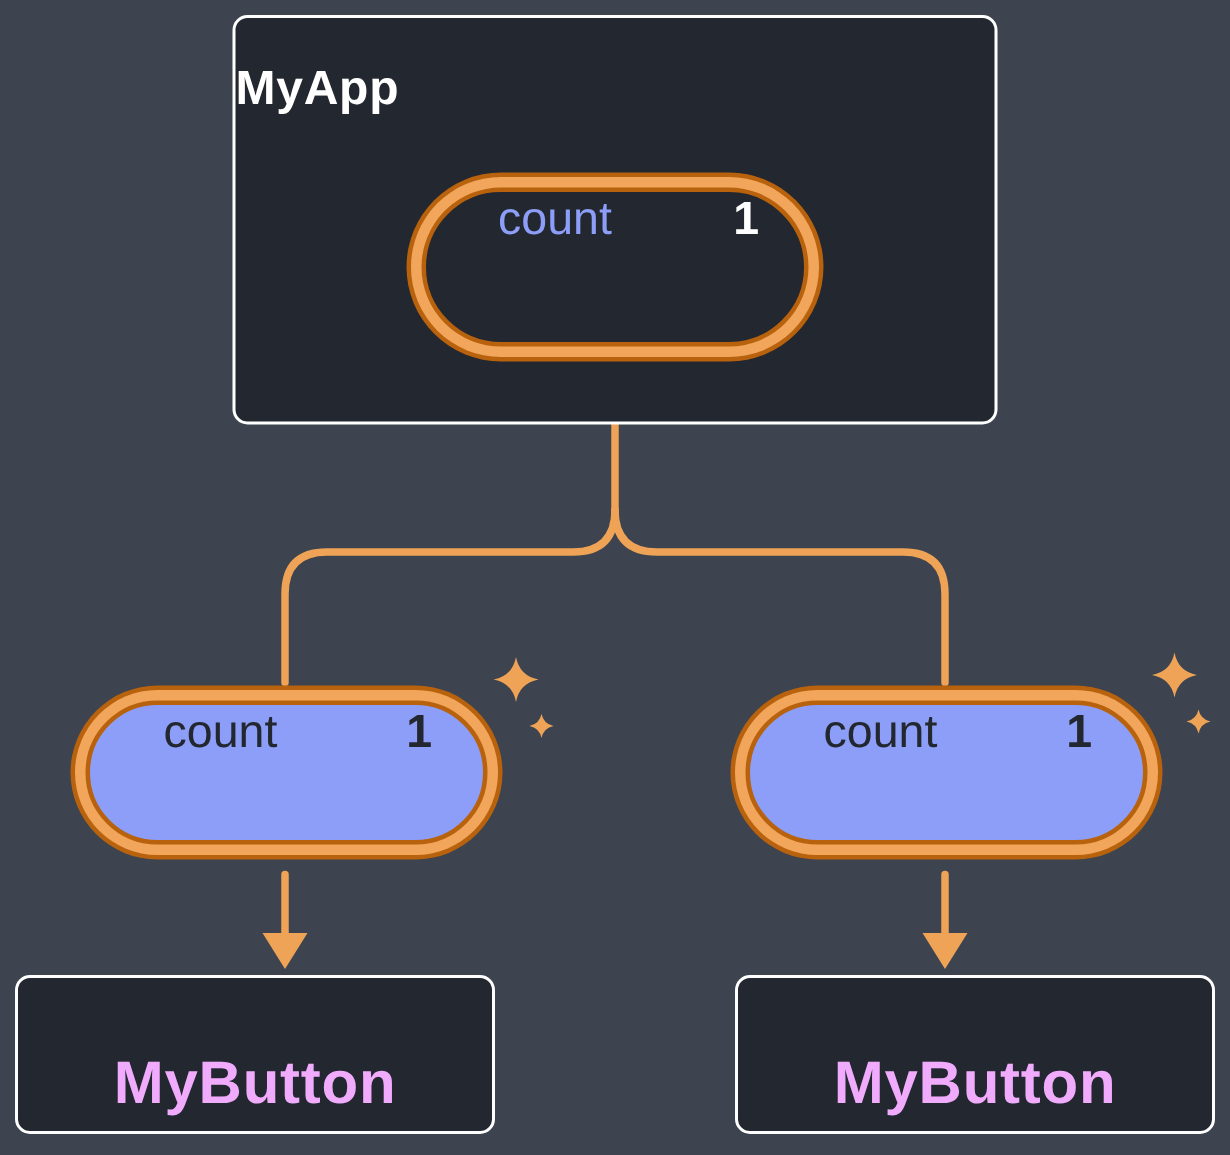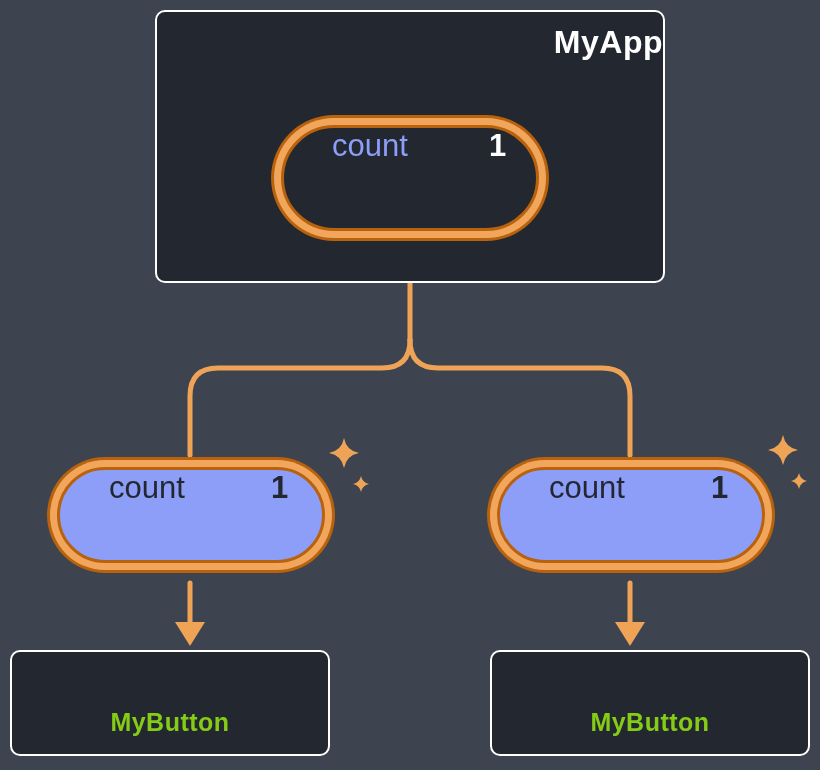--- a/index.html
+++ b/index.html
@@ -28,36 +28,36 @@
 
   .node {
     position:absolute;
     background:#23272f;
     border:2px solid #ffffff;
     border-radius:10px;
     box-sizing:border-box;
   }
   .node-root { left:155px; top:10px; width:510px; height:273px; }
   .node-root .node-title {
-    margin-top:12px;
-    text-align:right;
+    margin-top:28px;
+    text-align:left;
     color:#ffffff;
     font-weight:bold;
     font-size:32px;
     letter-spacing:0.5px;
   }
   .node-child {
     display:flex;
     align-items:center;
     justify-content:center;
   }
   .node-child .node-title {
-    color:#84cc16;
+    color:#f0abfc;
     font-weight:bold;
-    font-size:25px;
+    font-size:40px;
     letter-spacing:0.5px;
     margin-top:38px;
   }
   .node-child-left  { left:10px;  top:650px; width:320px; height:106px; }
   .node-child-right { left:490px; top:650px; width:320px; height:106px; }
 
   .pill {
     position:absolute;
     display:flex;
     align-items:flex-start;

